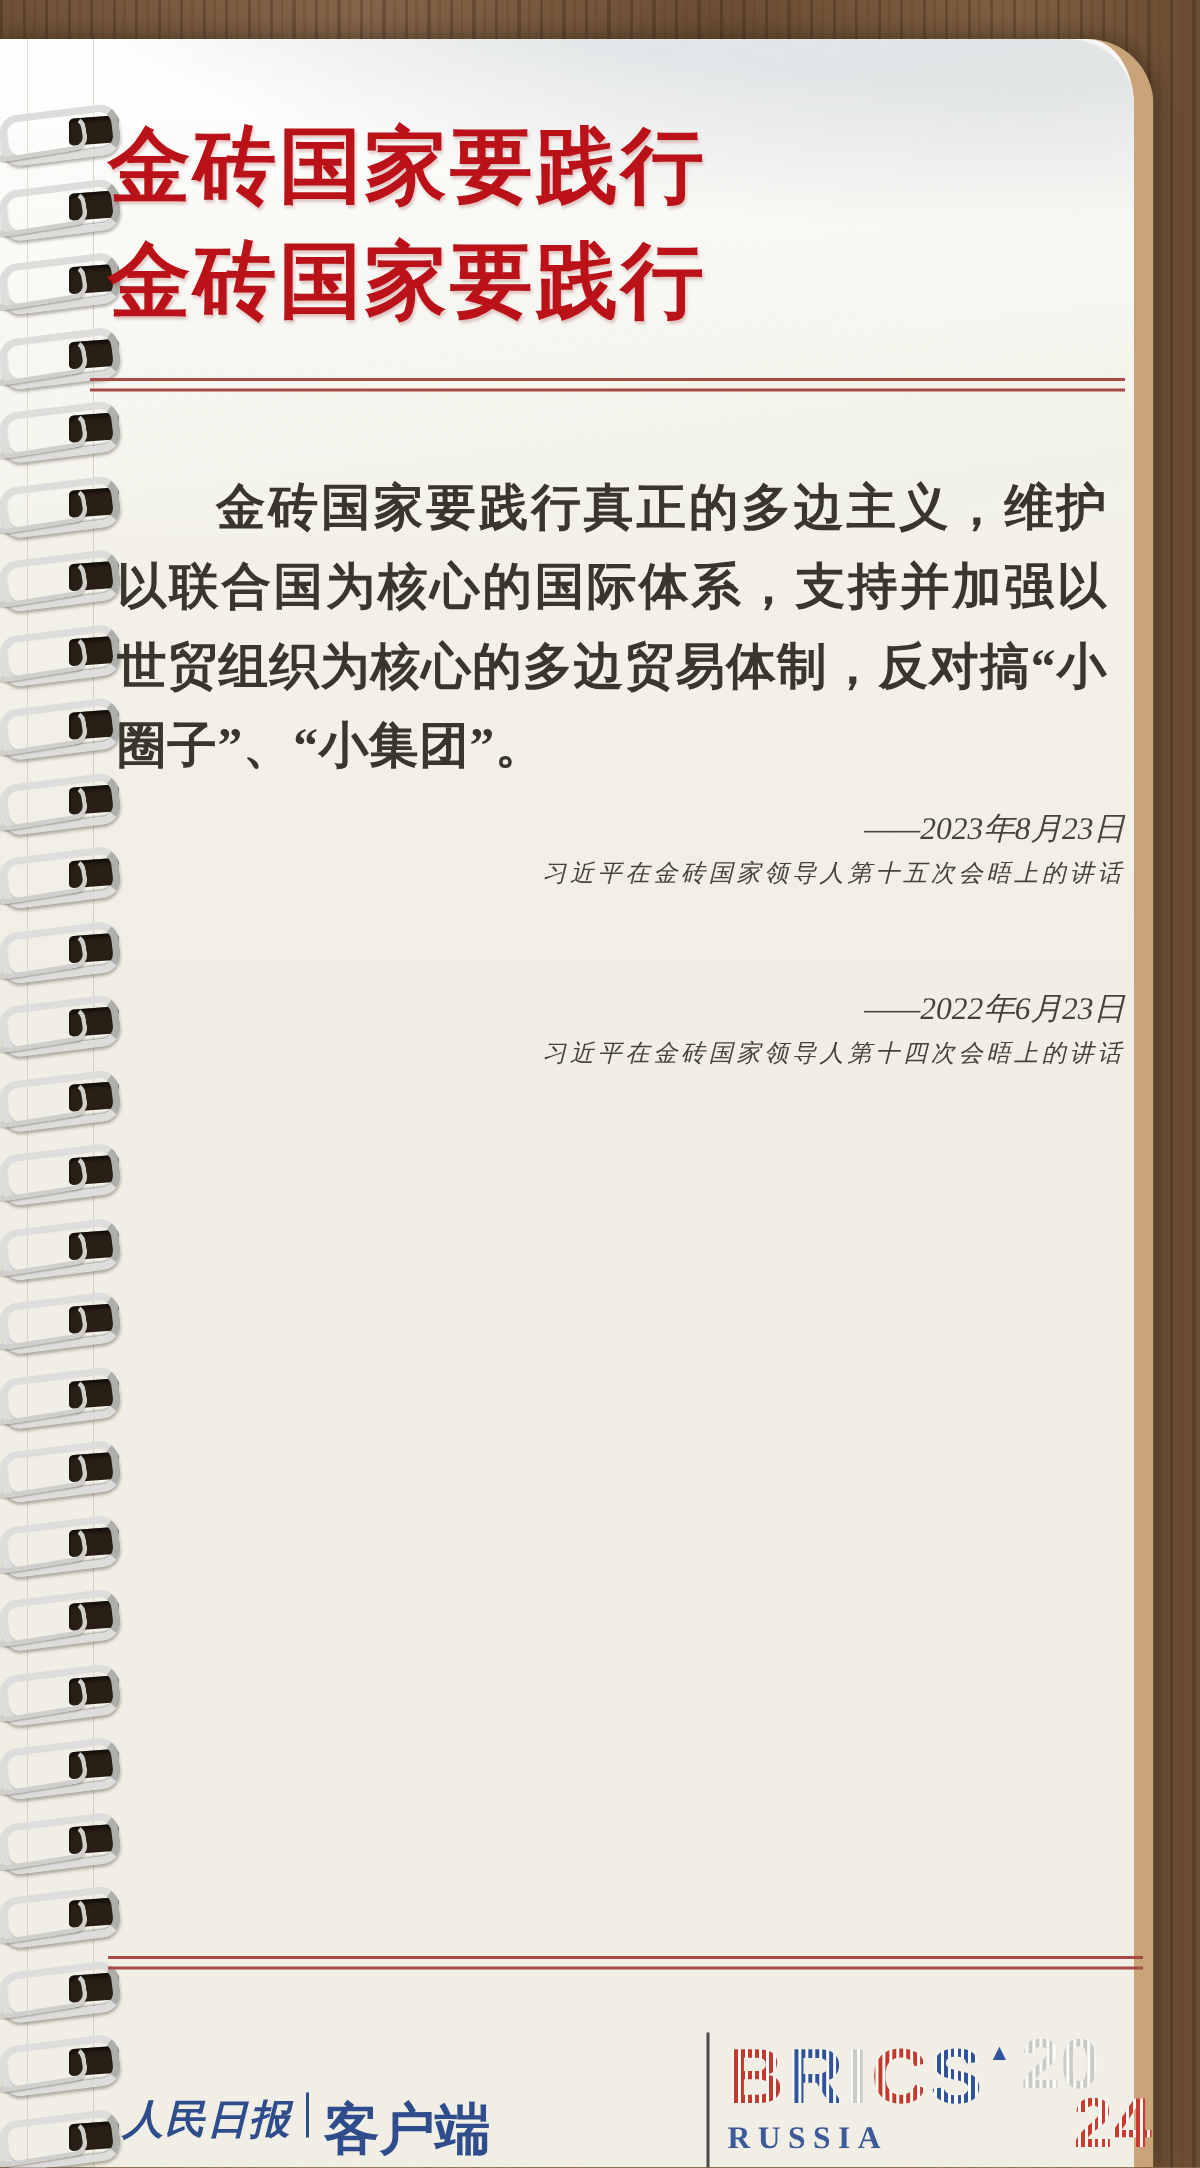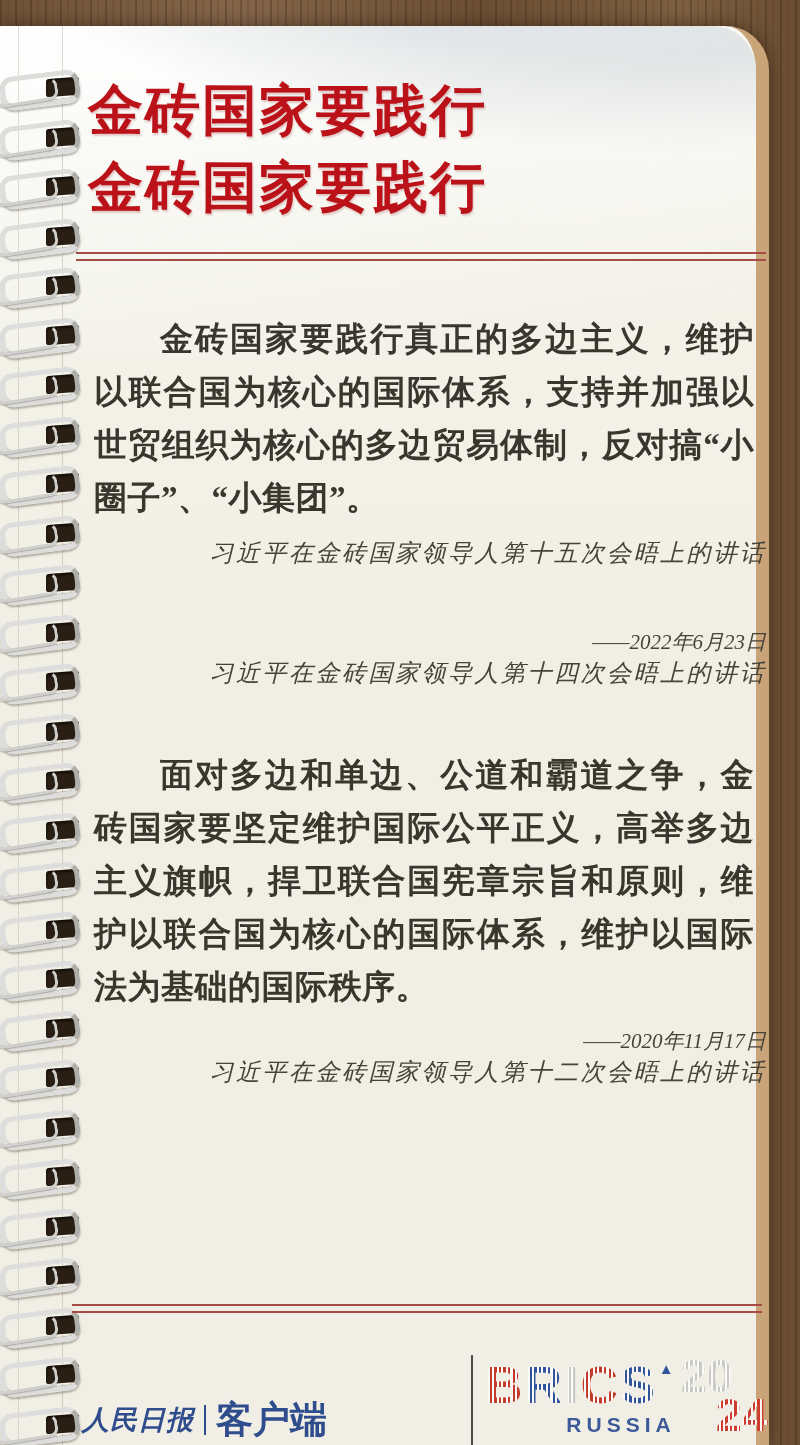--- a/index.html
+++ b/index.html
@@ -46,57 +46,57 @@
     transform:rotate(-7deg);
     box-shadow:0 2px 2px rgba(60,48,36,.35), inset 0 -1px 1px rgba(0,0,0,.25);
   }
   .ring .wire2{
     position:absolute;left:-6px;top:9px;width:58px;height:17px;
     border:3.5px solid #cfcfcc;border-radius:9px;border-top-color:transparent;
     transform:rotate(-9deg);
     box-shadow:0 1px 1px rgba(60,48,36,.3);
   }
   
-  .content{position:absolute;left:76px;width:690px;top:0;}
+  .content{position:absolute;left:60px;width:690px;top:0;}
   .title{
     margin:46px 0 0 12px;
     font-size:55px;line-height:77px;font-weight:900;
     color:#bb1118;letter-spacing:2px;
     text-shadow:1px 2px 2px rgba(130,20,20,.22);
   }
   .rule{height:5px;border-top:2px solid #a84a46;border-bottom:2px solid #a84a46;margin-top:26px;}
   .quote{margin:0 0 0 6px;}
   .q1{margin-top:52px;}
   .q2{margin-top:58px;}
   .q3{margin-top:60px;}
   .quote p{
     margin:12px;font-size:33px;line-height:53px;font-weight:700;
     color:#3a362e;text-indent:2em;text-align:justify;letter-spacing:.5px;
   }
   .attrib{text-align:right;font-style:italic;color:#474338;margin-top:12px;}
   .attrib .date{font-size:21px;line-height:30px;}
-  .attrib .source{font-size:24px;line-height:32px;letter-spacing:2.5px;}
+  .attrib .source{font-size:16px;line-height:32px;letter-spacing:2.5px;font-family:Liberation Mono, monospace;}
   .q2 .attrib{margin-top:6px;}
   
   .footer{position:absolute;left:72px;width:690px;top:1278px;}
   .footer-row{display:flex;justify-content:space-between;align-items:flex-end;margin-top:26px;height:116px;}
-  .pd-logo{display:flex;align-items:center;gap:10px;color:#2f4d8c;margin:0 0 10px 10px;}
+  .pd-logo{display:flex;gap:10px;color:#2f4d8c;margin:0 0 10px 10px;}
   .pd-name{font-size:27px;font-weight:700;font-style:italic;letter-spacing:1px;}
   .pd-divider{width:2px;height:30px;background:#2f4d8c;}
   .pd-suffix{font-size:37px;font-weight:800;font-family:"Liberation Sans","DejaVu Sans",sans-serif;}
   .brics{display:flex;align-items:stretch;}
   .brics-divider{width:2px;background:#4a4a48;margin-right:12px;height:100px;align-self:flex-end;}
   .brics-main{position:relative;padding-top:4px;}
   .brics-letters{display:flex;align-items:flex-start;font-family:"Liberation Sans","DejaVu Sans",sans-serif;font-weight:800;font-size:52px;line-height:52px;letter-spacing:2px;}
   .bletter{
     background:repeating-linear-gradient(90deg, var(--c,#c23a2c) 0 2.5px, rgba(250,250,248,.95) 2.5px 4.6px);
     -webkit-background-clip:text;background-clip:text;color:transparent;
   }
   .brics-mark{font-size:15px;line-height:15px;color:#31539b;margin:2px 0 0 2px;}
-  .brics-russia{font-family:Liberation Sans, sans-serif;font-size:21px;font-weight:800;letter-spacing:5px;color:#3c5a99;text-align:right;margin-top:2px;}
+  .brics-russia{font-family:Liberation Serif, serif;font-size:21px;font-weight:800;letter-spacing:5px;color:#3c5a99;text-align:left;margin-top:2px;}
   .brics-year{display:flex;flex-direction:column;margin-left:5px;font-family:"Liberation Sans","DejaVu Sans",sans-serif;font-weight:800;font-size:47px;line-height:41px;}
   .year-top{
     background:repeating-linear-gradient(90deg,#c9c9c5 0 2.5px, rgba(250,250,248,.95) 2.5px 4.6px);
     -webkit-background-clip:text;background-clip:text;color:transparent;
   }
   .year-bottom{
     background:repeating-linear-gradient(90deg,#cd3a2e 0 2.5px, rgba(250,250,248,.95) 2.5px 4.6px);
     -webkit-background-clip:text;background-clip:text;color:transparent;
     transform:translateX(6px);margin-top:-2px;margin-left:29px;
   }
@@ -254,38 +254,32 @@
   <div class="content">
     <div class="title">
       <div>金砖国家要践行</div>
       <div>金砖国家要践行</div>
     </div>
     <div class="rule"></div>
 
     <div class="quote q1">
       <p>金砖国家要践行真正的多边主义，维护以联合国为核心的国际体系，支持并加强以世贸组织为核心的多边贸易体制，反对搞“小圈子”、“小集团”。</p>
       <div class="attrib">
+        <div class="date">——2023年8月23日</div>
         <div class="source">习近平在金砖国家领导人第十五次会晤上的讲话</div>
       </div>
     </div>
 
     <div class="quote q2">
       <div class="attrib">
         <div class="date">——2022年6月23日</div>
         <div class="source">习近平在金砖国家领导人第十四次会晤上的讲话</div>
       </div>
     </div>
 
-    <div class="quote q3">
-      <p>面对多边和单边、公道和霸道之争，金砖国家要坚定维护国际公平正义，高举多边主义旗帜，捍卫联合国宪章宗旨和原则，维护以联合国为核心的国际体系，维护以国际法为基础的国际秩序。</p>
-      <div class="attrib">
-        <div class="date">——2020年11月17日</div>
-        <div class="source">习近平在金砖国家领导人第十二次会晤上的讲话</div>
-      </div>
-    </div>
   </div>
 
   <div class="footer">
     <div class="rule" style="margin-top:0;"></div>
     <div class="footer-row">
       <div class="pd-logo">
         <span class="pd-name">人民日报</span>
         <span class="pd-divider"></span>
         <span class="pd-suffix">客户端</span>
       </div>

